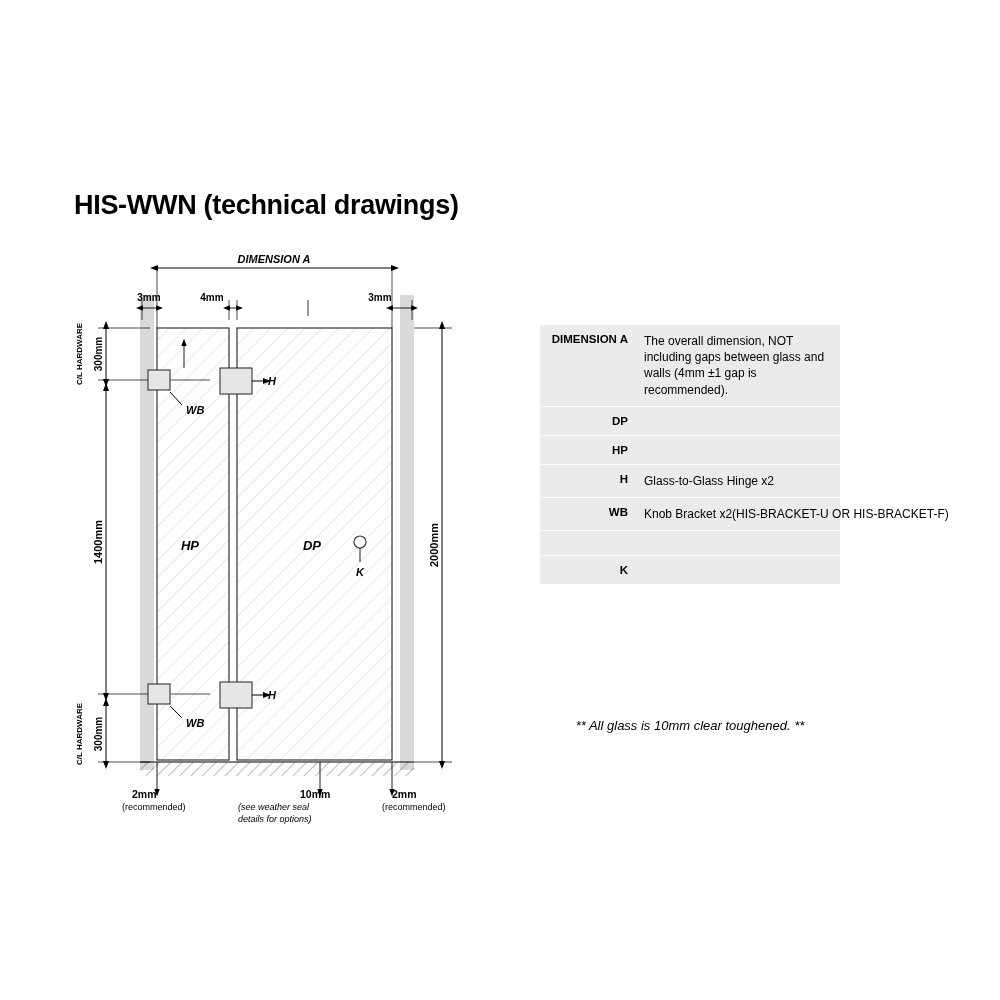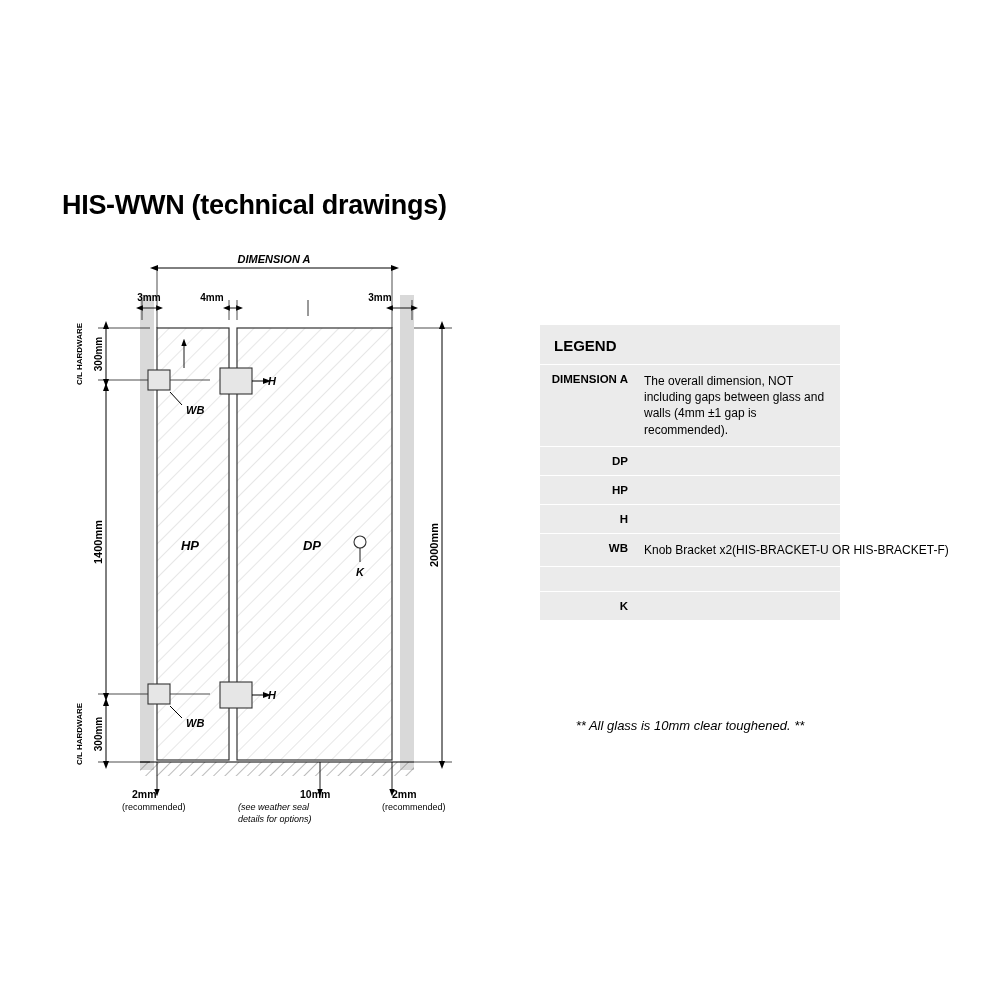--- a/index.html
+++ b/index.html
@@ -10,21 +10,21 @@
   body {
     width: 1000px;
     height: 1000px;
     position: relative;
     font-family: "Liberation Sans", sans-serif;
     color: #000;
     overflow: hidden;
   }
   #page-title {
     position: absolute;
-    left: 62px;
+    left: 74px;
     top: 190px;
     font-size: 27px;
     font-weight: bold;
     letter-spacing: -0.3px;
     white-space: nowrap;
   }
   .drawing {
     position: absolute;
     left: 60px;
     top: 250px;
@@ -178,33 +178,33 @@
     <text class="lbl" x="62" y="560" font-size="9">(recommended)</text>
     <text class="lbl" x="240" y="548" font-size="10.5" font-weight="bold">10mm</text>
     <text class="lbl" x="178" y="560" font-size="9" font-style="italic">(see weather seal</text>
     <text class="lbl" x="178" y="572" font-size="9" font-style="italic">details for options)</text>
     <text class="lbl" x="332" y="548" font-size="10.5" font-weight="bold">2mm</text>
     <text class="lbl" x="322" y="560" font-size="9">(recommended)</text>
   </svg>
 </div>
 
 <div class="legend">
-  <div class="legend-title">LEGEND</div>
   <div class="legend-row">
     <div class="legend-key">DIMENSION A</div>
     <div class="legend-val wrap">The overall dimension, NOT including gaps between glass and walls (4mm ±1 gap is recommended).</div>
   </div>
   <div class="legend-row">
     <div class="legend-key">DP</div>
   </div>
   <div class="legend-row">
     <div class="legend-key">HP</div>
   </div>
   <div class="legend-row">
     <div class="legend-key">H</div>
+    <div class="legend-val">Glass-to-Glass Hinge x2</div>
   </div>
   <div class="legend-row">
     <div class="legend-key">WB</div>
     <div class="legend-val">Knob Bracket x2(HIS-BRACKET-U OR HIS-BRACKET-F)</div>
   </div>
   <div class="legend-row">
     <div class="legend-key"></div>
     <div class="legend-val"></div>
   </div>
   <div class="legend-row">

